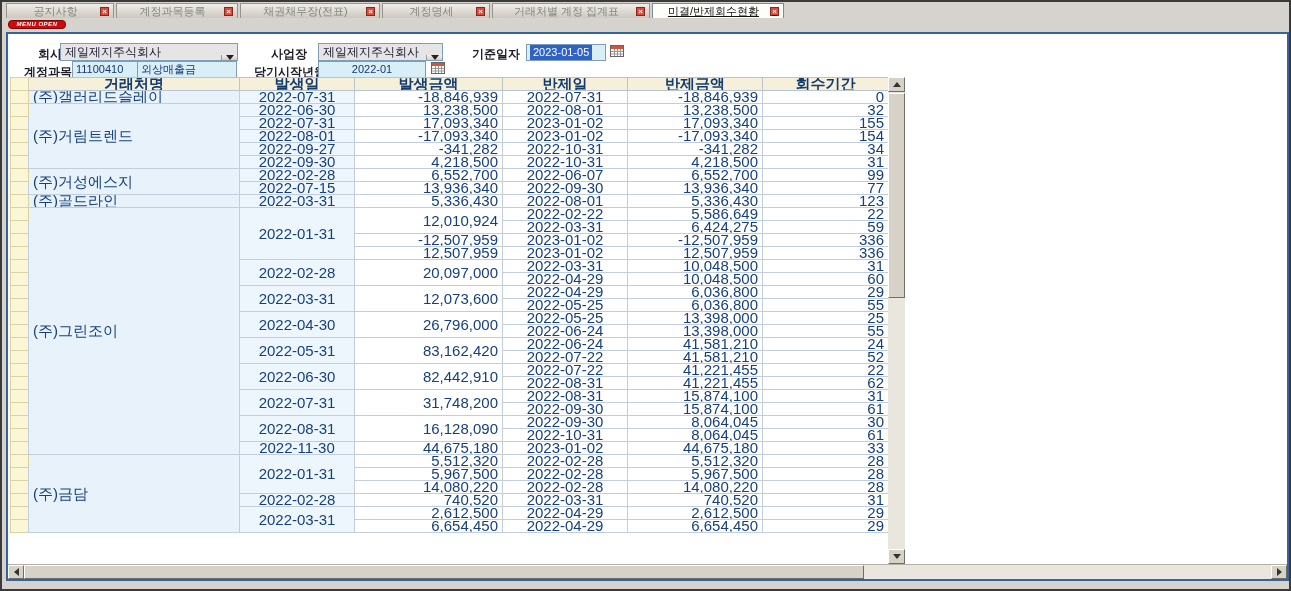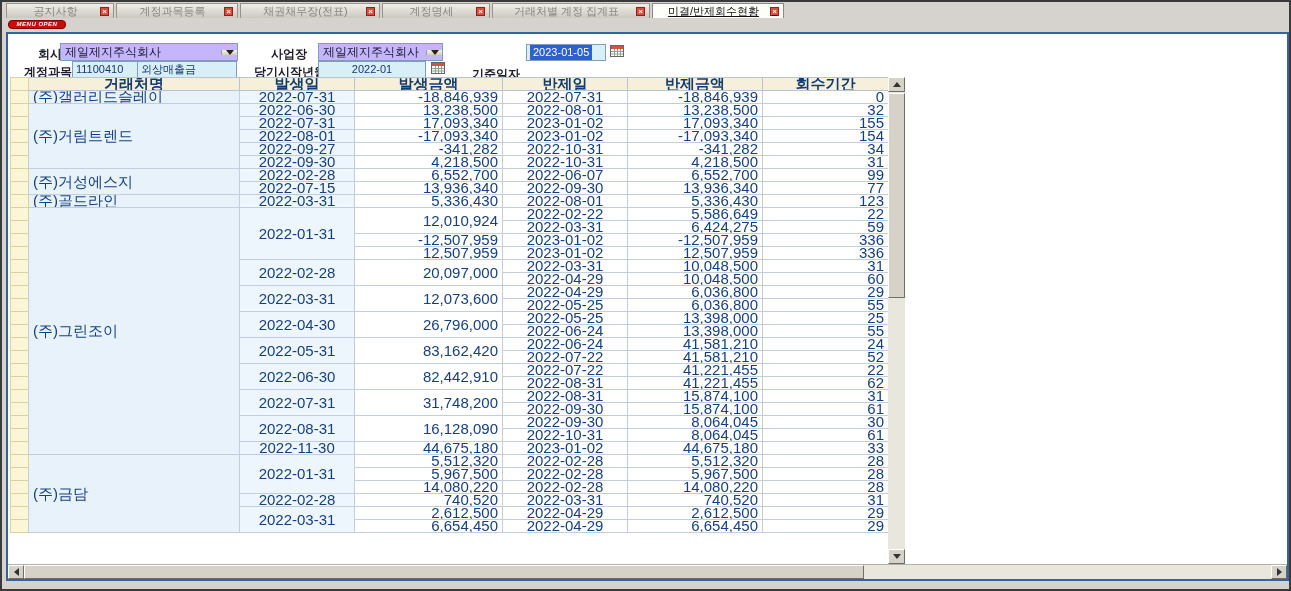--- a/index.html
+++ b/index.html
@@ -34,22 +34,22 @@
     color:#fff; font-size:6px; line-height:7px; text-align:center;
     font-weight:bold; font-style:italic; letter-spacing:0.5px; cursor:pointer;
   }
   
   .panel {
     position:absolute; left:4px; top:30px; width:1283px; height:549px;
     background:#ffffff; border:2px solid #35639c;
   }
   .lbl { position:absolute; font-size:12px; font-weight:bold; color:#1c1c28; white-space:nowrap; }
   .combo {
-    position:absolute; height:18px; background:#c4b5fd; border:1px solid #7f9db9;
-    display:flex; align-items:center; cursor:pointer;
+    position:absolute; height:18px; background:#e5e5e5; border:1px solid #7f9db9;
+    display:flex; align-items:flex-end; cursor:pointer;
   }
   .combo-text { flex:1; font-size:12px; line-height:16px; color:#1a1a2e; padding:0 4px; white-space:nowrap; overflow:hidden; }
   .combo-btn { width:16px; background:linear-gradient(#f4f2ec,#d2cec4); border-left:1px solid #9a9a94; display:flex; align-items:center; justify-content:center; }
   .arrow-down { width:0; height:0; border-left:4px solid transparent; border-right:4px solid transparent; border-top:5px solid #222; }
   .field {
     position:absolute; height:17px; background:#d9eff8; border:1px solid #7f9db9;
     font-size:11px; line-height:15px; color:#16366e; padding:0 3px; overflow:hidden; white-space:nowrap;
   }
   .field.center { text-align:center; }
   .sel-text { background:#2e62c9; color:#fff; padding:0 3px; display:inline-block; line-height:15px; }
@@ -130,21 +130,21 @@
     </div>
 
     <span class="lbl" style="left:263px; top:12px;">사업장</span>
     <div class="combo" style="left:310px; top:9px; width:125px;">
       <span class="combo-text">제일제지주식회사</span>
       <span class="combo-btn">
           <span class="arrow-down"></span>
         </span>
     </div>
 
-    <span class="lbl" style="left:464px; top:12px;margin-top:20px;">기준일자</span>
+    <span class="lbl" style="left:464px; top:12px;">기준일자</span>
     <div class="field" style="left:518px; top:10px; width:80px;">
       <span class="sel-text">2023-01-05</span>
     </div>
     <button class="cal-btn" style="left:601px; top:10px;">
       <svg width="14" height="13" viewBox="0 0 14 13">
         <rect x="0.5" y="1.5" width="13" height="11" fill="#ffffff" stroke="#666666"></rect>
         <rect x="1" y="2" width="12" height="3" fill="#d2543a"></rect>
         <line x1="1" y1="7.5" x2="13" y2="7.5" stroke="#999999"></line>
         <line x1="1" y1="10" x2="13" y2="10" stroke="#999999"></line>
         <line x1="4.5" y1="5" x2="4.5" y2="12" stroke="#999999"></line>

